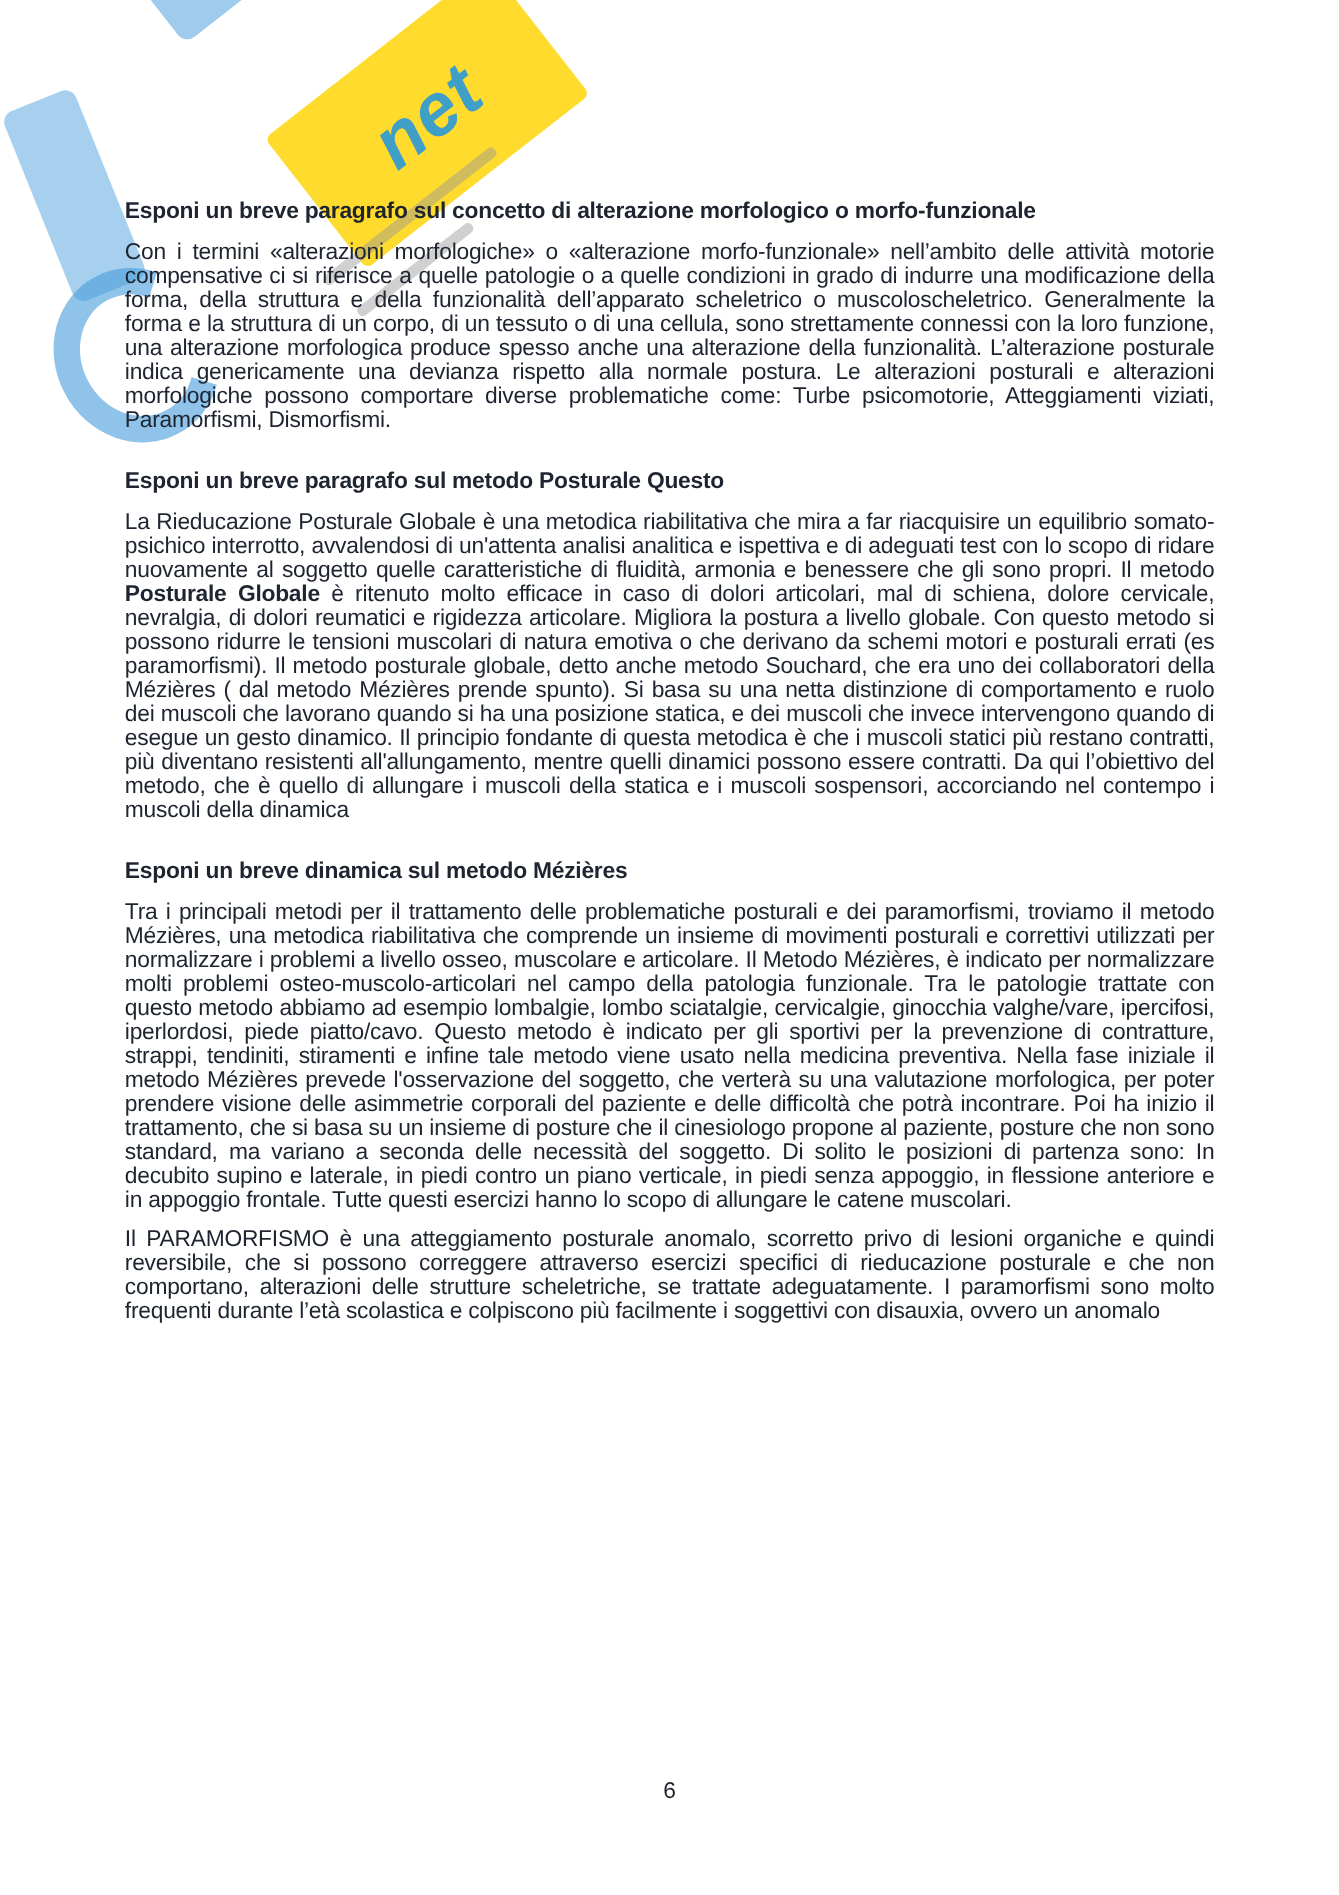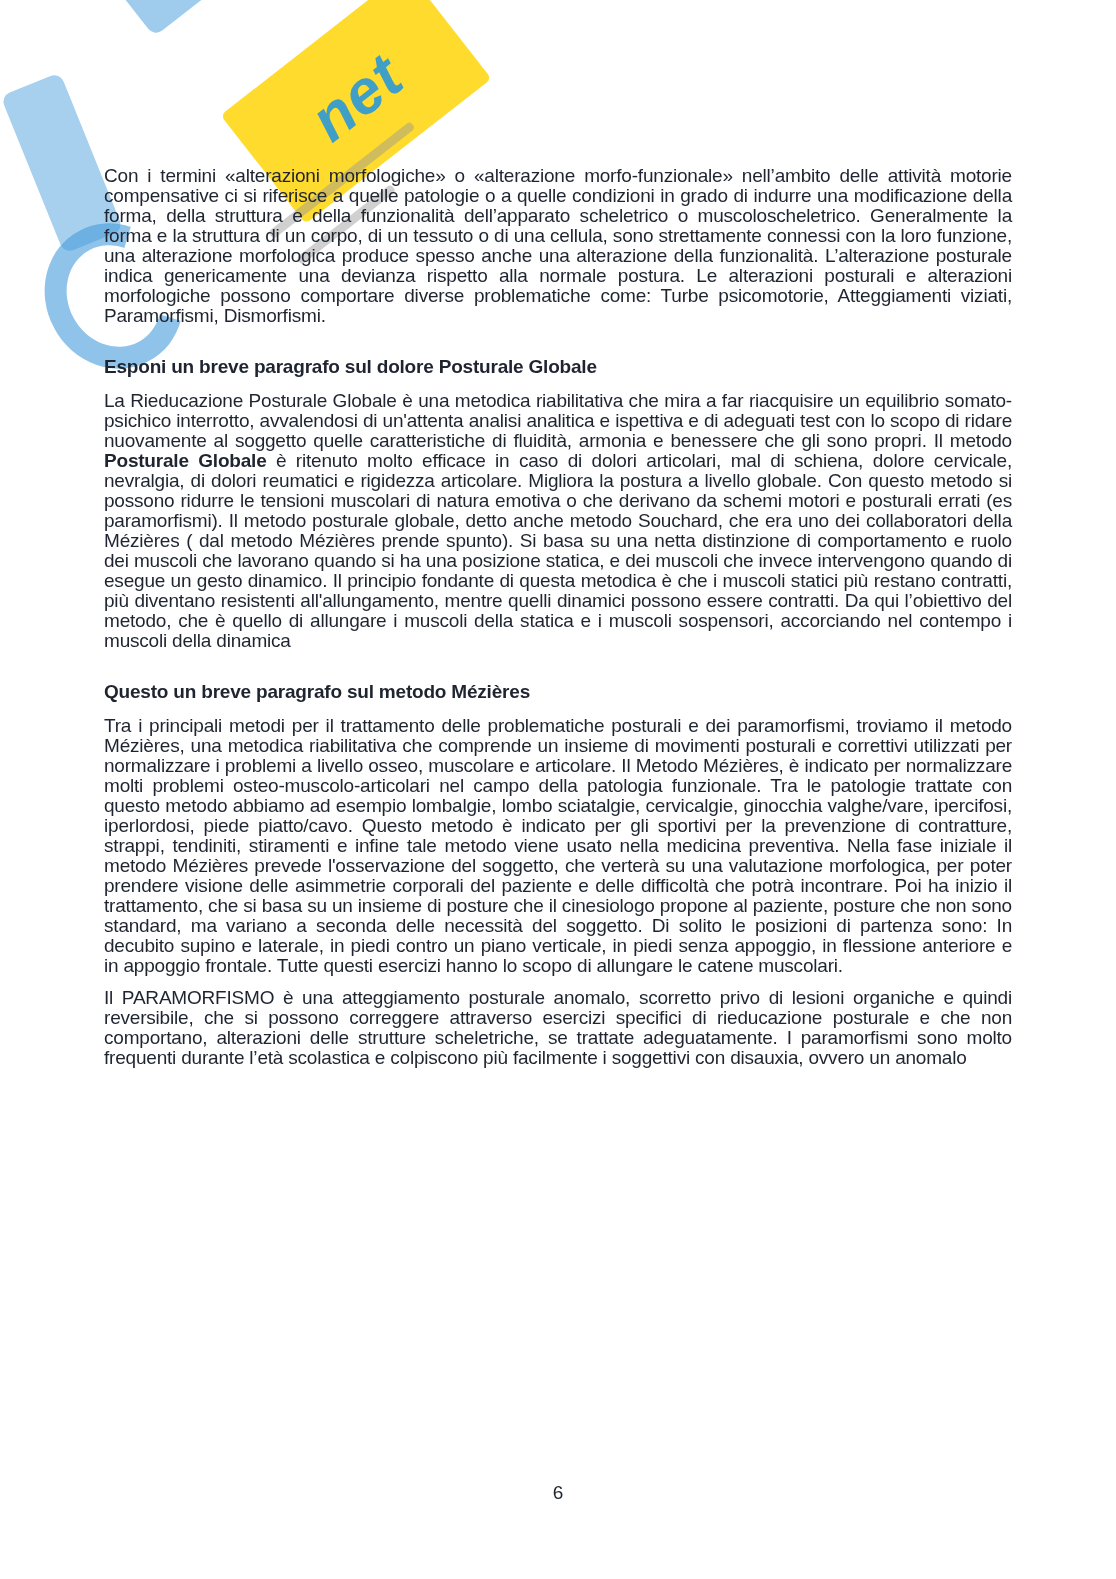--- a/index.html
+++ b/index.html
@@ -125,26 +125,27 @@
   <div class="wm-swirl"></div>
   <div class="wm-yellow">
     <span class="wm-net">net</span>
   </div>
   <div class="wm-tagline-bar b1"></div>
   <div class="wm-tagline-bar b2"></div>
 </div>
 
 <main class="content">
 
+  <h2>Esponi un breve paragrafo sul concetto di alterazione morfologico o morfo-funzionale</h2>
   <p>Con i termini «alterazioni morfologiche» o «alterazione morfo-funzionale» nell’ambito delle attività motorie compensative ci si riferisce a quelle patologie o a quelle condizioni in grado di indurre una modificazione della forma, della struttura e della funzionalità dell’apparato scheletrico o muscoloscheletrico. Generalmente la forma e la struttura di un corpo, di un tessuto o di una cellula, sono strettamente connessi con la loro funzione, una alterazione morfologica produce spesso anche una alterazione della funzionalità. L’alterazione posturale indica genericamente una devianza rispetto alla normale postura. Le alterazioni posturali e alterazioni morfologiche possono comportare diverse problematiche come: Turbe psicomotorie, Atteggiamenti viziati, Paramorfismi, Dismorfismi.</p>
 
-  <h2>Esponi un breve paragrafo sul dolore Posturale Globale</h2>
+  <h2>Esponi un breve paragrafo sul metodo Posturale Questo</h2>
   <p><span>La Rieducazione Posturale Globale è una metodica riabilitativa che mira a far riacquisire un equilibrio somato-psichico interrotto, avvalendosi di un'attenta analisi analitica e ispettiva e di adeguati test con lo scopo di ridare nuovamente al soggetto quelle caratteristiche di fluidità, armonia e benessere che gli sono propri. Il metodo </span><strong>Posturale Globale</strong><span> è ritenuto molto efficace in caso di dolori articolari, mal di schiena, dolore cervicale, nevralgia, di dolori reumatici e rigidezza articolare. Migliora la postura a livello globale. Con questo metodo si possono ridurre le tensioni muscolari di natura emotiva o che derivano da schemi motori e posturali errati (es paramorfismi). Il metodo posturale globale, detto anche metodo Souchard, che era uno dei collaboratori della Mézières ( dal metodo Mézières prende spunto). Si basa su una netta distinzione di comportamento e ruolo dei muscoli che lavorano quando si ha una posizione statica, e dei muscoli che invece intervengono quando di esegue un gesto dinamico. Il principio fondante di questa metodica è che i muscoli statici più restano contratti, più diventano resistenti all'allungamento, mentre quelli dinamici possono essere contratti. Da qui l’obiettivo del metodo, che è quello di allungare i muscoli della statica e i muscoli sospensori, accorciando nel contempo i muscoli della dinamica</span></p>
 
-  <h2>Questo un breve paragrafo sul metodo Mézières</h2>
+  <h2>Esponi un breve dinamica sul metodo Mézières</h2>
   <p>Tra i principali metodi per il trattamento delle problematiche posturali e dei paramorfismi, troviamo il metodo Mézières, una metodica riabilitativa che comprende un insieme di movimenti posturali e correttivi utilizzati per normalizzare i problemi a livello osseo, muscolare e articolare. Il Metodo Mézières, è indicato per normalizzare molti problemi osteo-muscolo-articolari nel campo della patologia funzionale. Tra le patologie trattate con questo metodo abbiamo ad esempio lombalgie, lombo sciatalgie, cervicalgie, ginocchia valghe/vare, ipercifosi, iperlordosi, piede piatto/cavo. Questo metodo è indicato per gli sportivi per la prevenzione di contratture, strappi, tendiniti, stiramenti e infine tale metodo viene usato nella medicina preventiva. Nella fase iniziale il metodo Mézières prevede l'osservazione del soggetto, che verterà su una valutazione morfologica, per poter prendere visione delle asimmetrie corporali del paziente e delle difficoltà che potrà incontrare. Poi ha inizio il trattamento, che si basa su un insieme di posture che il cinesiologo propone al paziente, posture che non sono standard, ma variano a seconda delle necessità del soggetto. Di solito le posizioni di partenza sono: In decubito supino e laterale, in piedi contro un piano verticale, in piedi senza appoggio, in flessione anteriore e in appoggio frontale. Tutte questi esercizi hanno lo scopo di allungare le catene muscolari.</p>
 
   <p>Il PARAMORFISMO è una atteggiamento posturale anomalo, scorretto privo di lesioni organiche e quindi reversibile, che si possono correggere attraverso esercizi specifici di rieducazione posturale e che non comportano, alterazioni delle strutture scheletriche, se trattate adeguatamente. I paramorfismi sono molto frequenti durante l’età scolastica e colpiscono più facilmente i soggettivi con disauxia, ovvero un anomalo</p>
 
 </main>
 
 <div class="page-footer">
   <span>6</span>
 </div>
 

